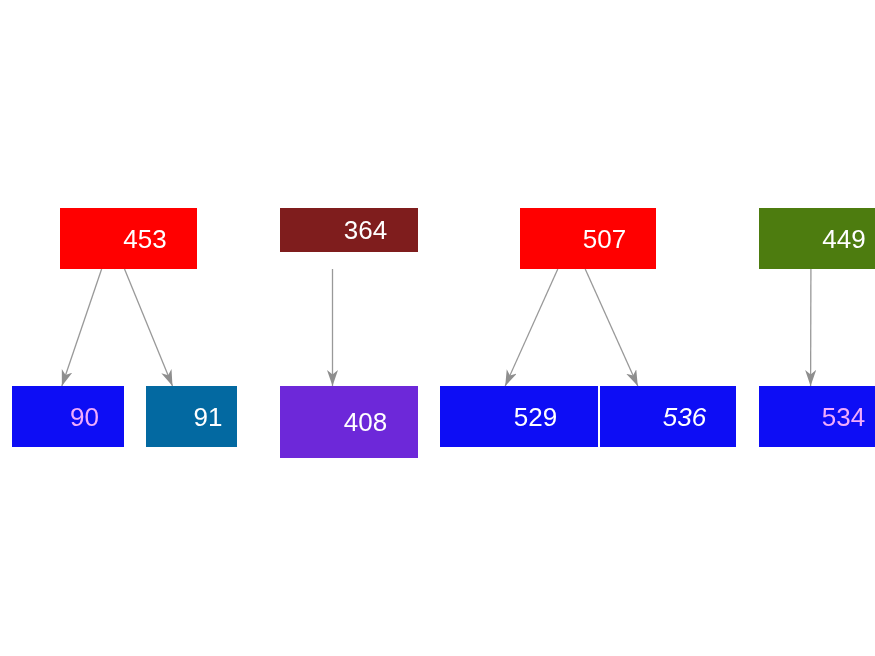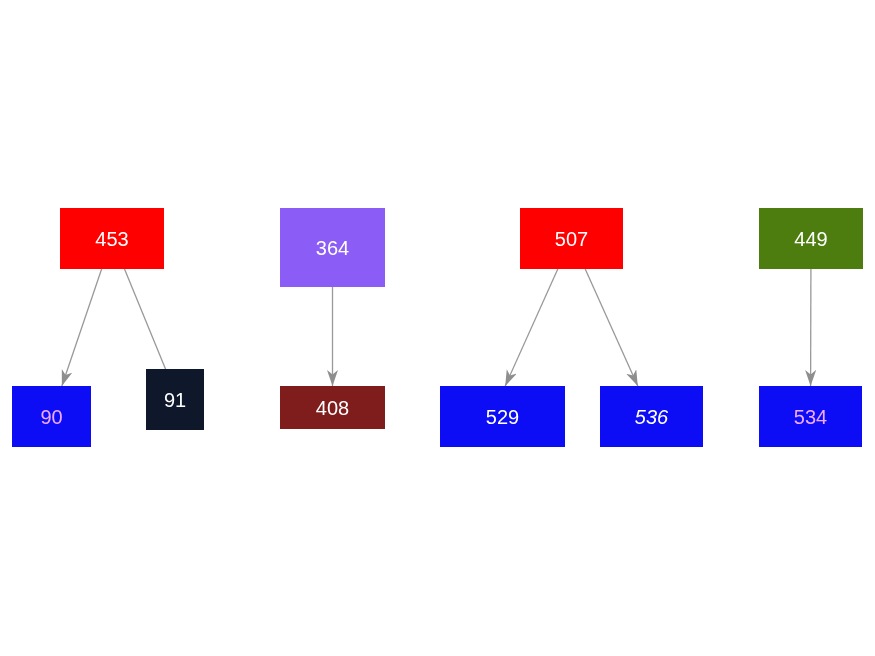--- a/index.html
+++ b/index.html
@@ -22,23 +22,24 @@
     width: 875px;
     height: 656px;
     pointer-events: none;
   }
   .tree-node {
     position: absolute;
     display: flex;
     align-items: center;
     justify-content: center;
     color: #ffffff;
-    font-size: 20px;
+    font-size: 26px;
     line-height: 1;
     user-select: none;
+    padding-left: 33px;
   }
 </style>
 </head>
 <body>
 
 <div id="canvas">
   <svg id="edges-layer" width="875" height="656" viewBox="0 0 875 656" xmlns="http://www.w3.org/2000/svg">
     <defs>
       <marker id="arrowhead" markerUnits="userSpaceOnUse" markerWidth="18" markerHeight="13" refX="16" refY="5.5" orient="auto">
         <path d="M0,0 L16,5.5 L0,11 L4.5,5.5 Z" fill="#8e8e8e"></path>
@@ -53,27 +54,27 @@
         <line x1="810.9143258426966" y1="269" x2="810.5856741573034" y2="386" stroke="#999999" stroke-width="1.3" marker-end="url(#arrowhead)"></line>
       </g>
   </svg>
   <div id="nodes-layer">
       <div class="tree-node" style="left: 60px; top: 208px; width: 104px; height: 61px; background: rgb(255, 0, 0); color: rgb(255, 255, 255);">
         <span>453</span>
       </div>
       <div class="tree-node" style="left: 12px; top: 386px; width: 79px; height: 61px; background: rgb(13, 13, 245); color: #f0abfc;">
         <span>90</span>
       </div>
-      <div class="tree-node" style="left: 146px; top: 369px; width: 58px; height: 61px; background: #0f172a; color: rgb(255, 255, 255);">
+      <div class="tree-node" style="left: 146px; top: 386px; width: 58px; height: 61px; background: #0369a1; color: rgb(255, 255, 255);">
         <span>91</span>
       </div>
-      <div class="tree-node" style="left: 280px; top: 208px; width: 105px; height: 79px; background: #8b5cf6; color: rgb(255, 255, 255);">
+      <div class="tree-node" style="left: 280px; top: 208px; width: 105px; height: 44px; background: #7f1d1d; color: rgb(255, 255, 255);">
         <span>364</span>
       </div>
-      <div class="tree-node" style="left: 280px; top: 386px; width: 105px; height: 43px; background: #7f1d1d; color: rgb(255, 255, 255);">
+      <div class="tree-node" style="left: 280px; top: 386px; width: 105px; height: 72px; background: #6d28d9; color: rgb(255, 255, 255);">
         <span>408</span>
       </div>
       <div class="tree-node" style="left: 520px; top: 208px; width: 103px; height: 61px; background: rgb(255, 0, 0); color: rgb(255, 255, 255);">
         <span>507</span>
       </div>
       <div class="tree-node" style="left: 440px; top: 386px; width: 125px; height: 61px; background: rgb(13, 13, 245); color: rgb(255, 255, 255); justify-content: center;">
         <span>529</span>
       </div>
       <div class="tree-node" style="left: 600px; top: 386px; width: 103px; height: 61px; background: rgb(13, 13, 245); color: rgb(255, 255, 255); font-style: italic;">
         <span>536</span>

